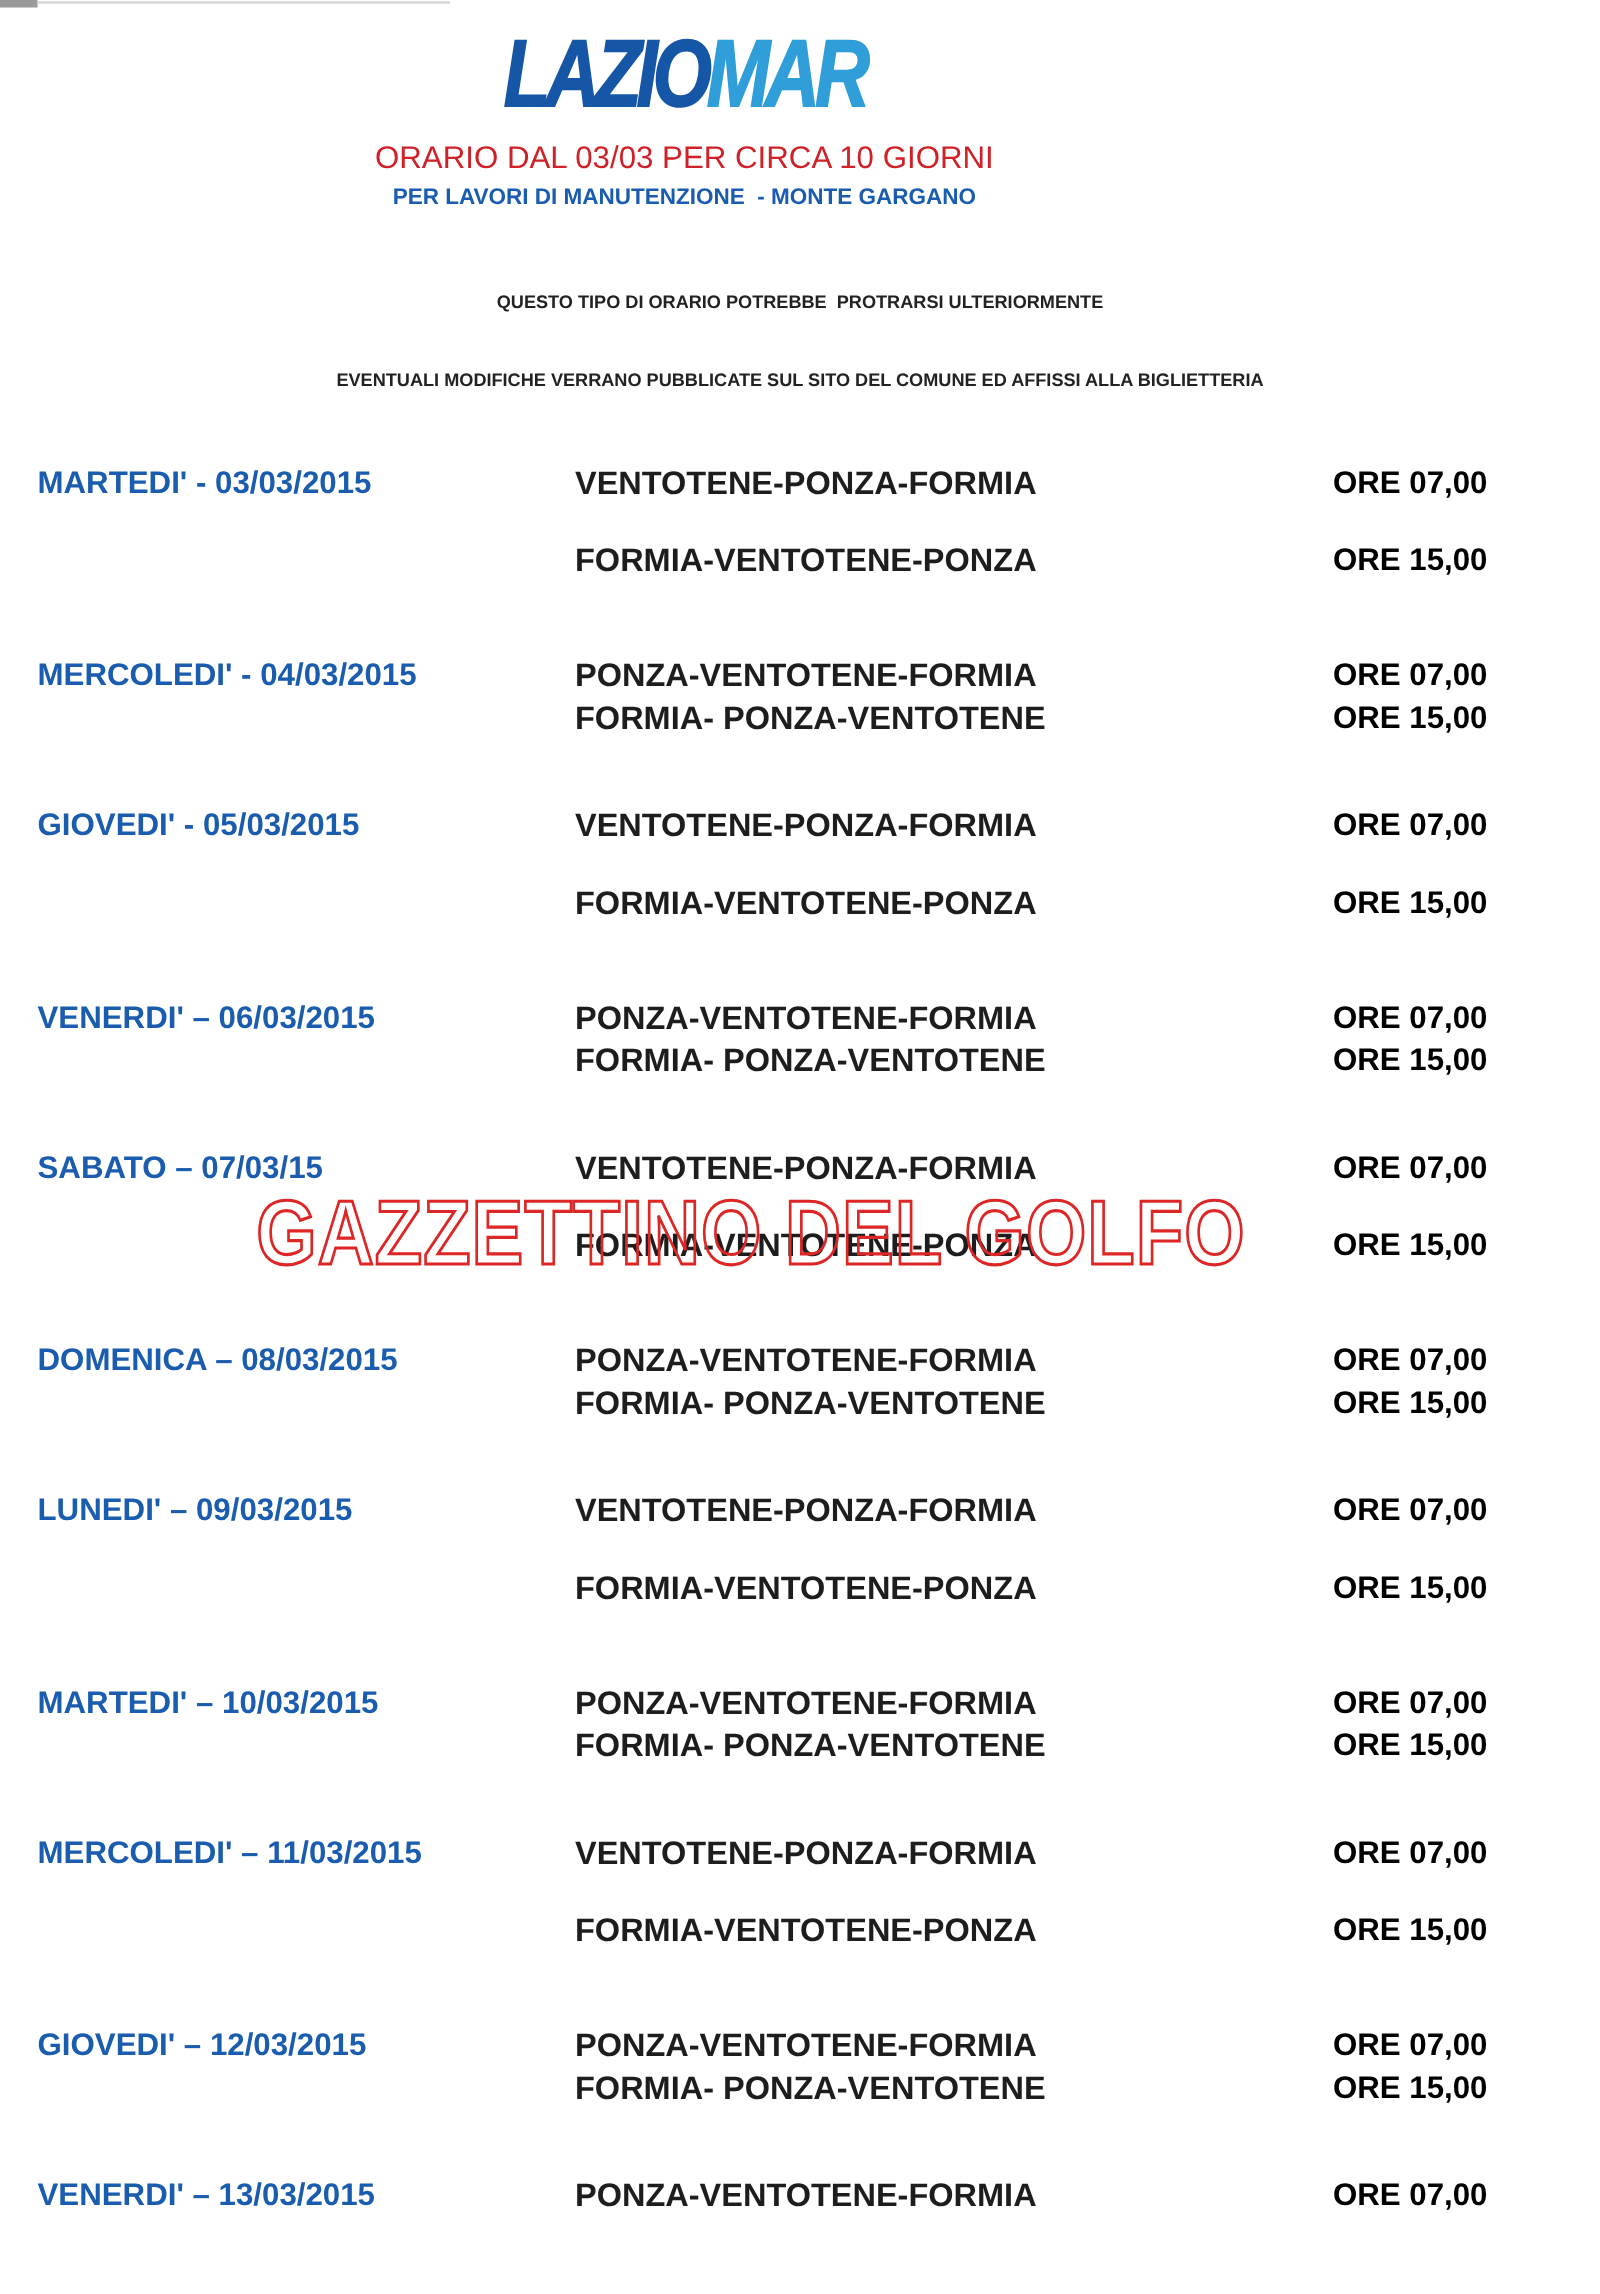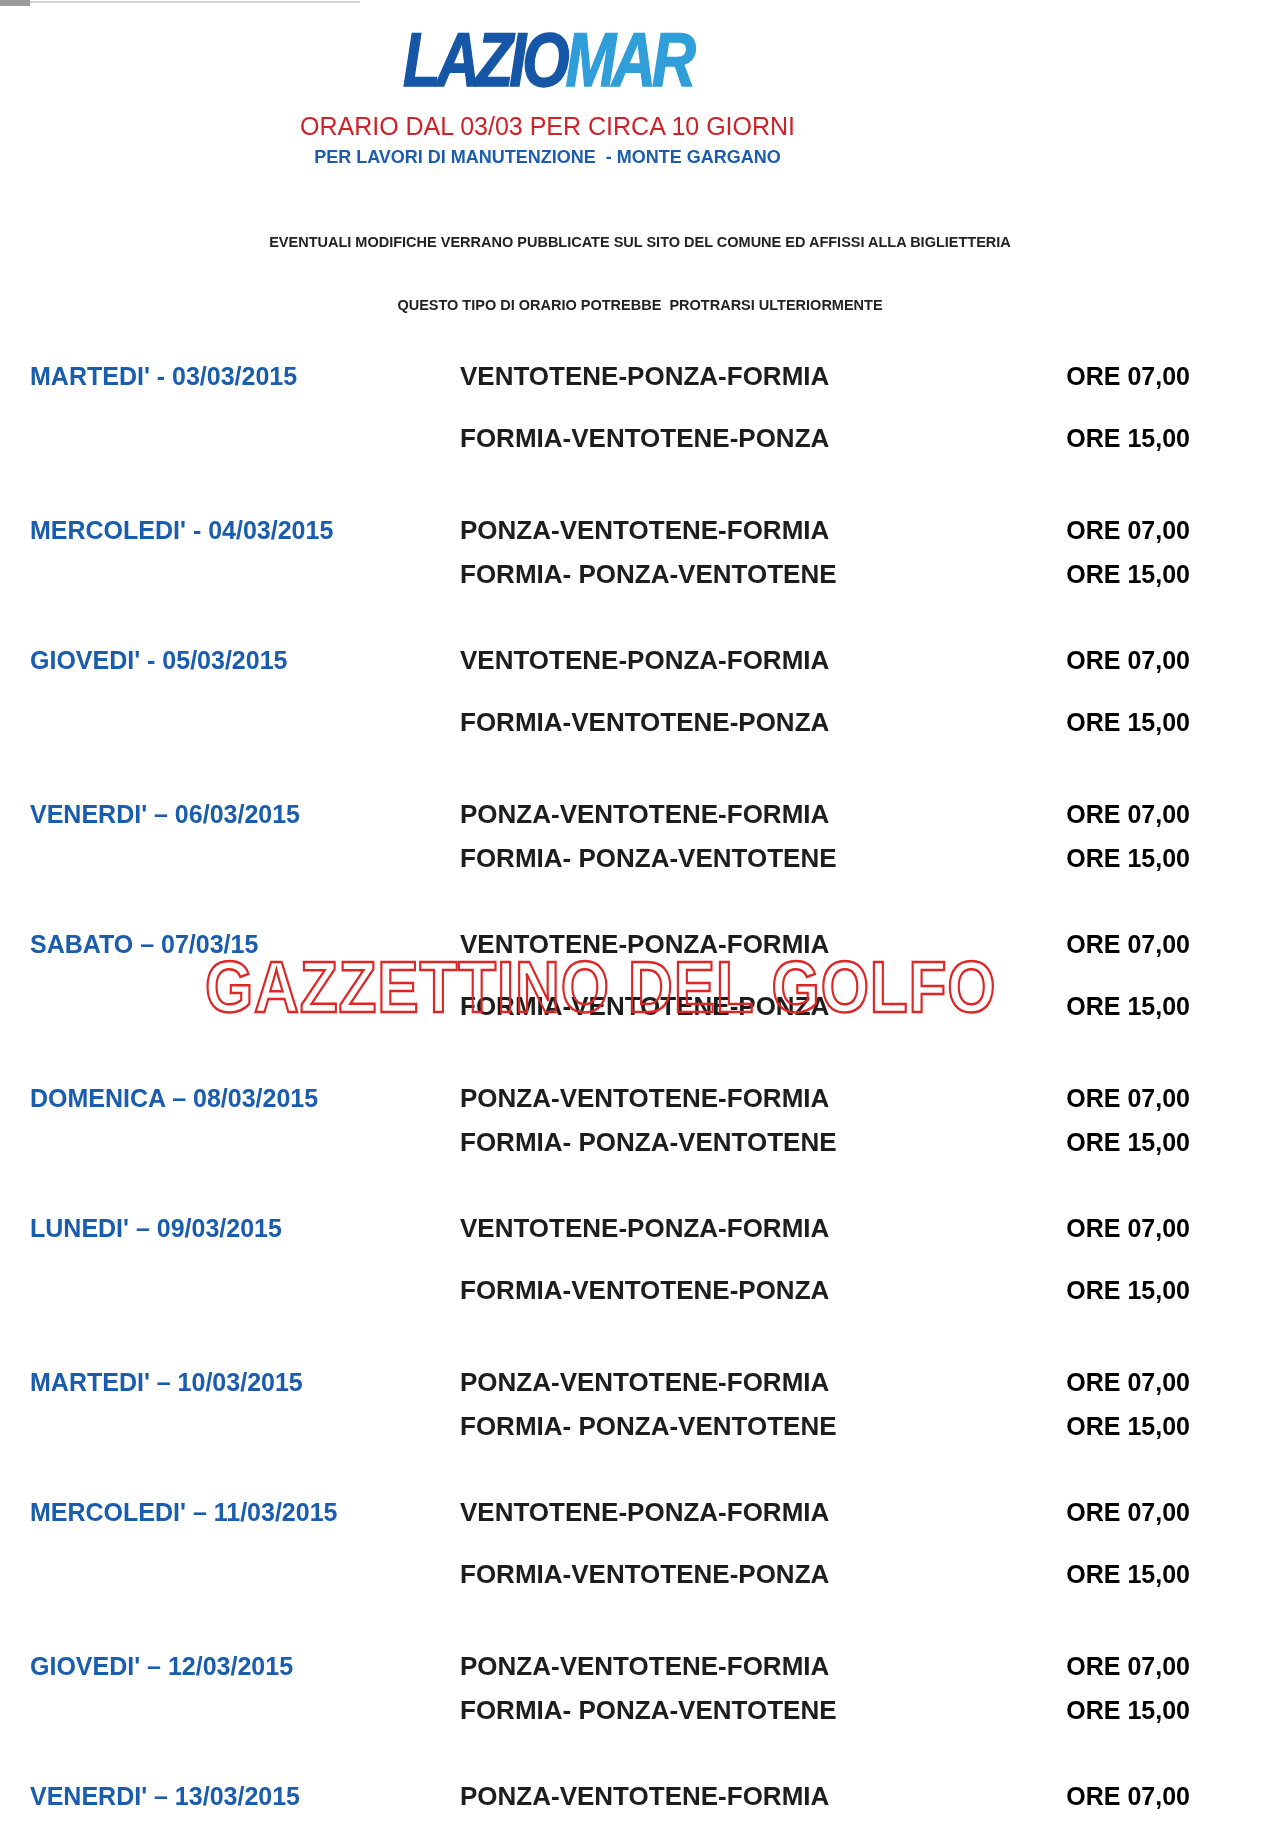--- a/index.html
+++ b/index.html
@@ -26,29 +26,29 @@
     letter-spacing:0px;white-space:pre-wrap;
   }
   .subtitle{
     margin-top:6px;font-size:18px;font-weight:bold;color:#1a5cad;white-space:pre-wrap;
   }
   .disclaimer{
     width:1280px;text-align:center;margin-top:22px;
     font-size:14.5px;font-weight:bold;color:#222;line-height:1.45;white-space:pre-wrap;
   }
 
-  .schedule{margin-top:24px;}
+  .schedule{margin-top:34px;}
   .block{
     display:grid;
     grid-template-columns:430px 1fr 210px;
     padding:0 90px 0 30px;
     align-items:start;
   }
   .block.wide{row-gap:32px;margin-bottom:62px;}
-  .block.narrow{row-gap:14px;margin-bottom:56px;}
+  .block.narrow{row-gap:4px;margin-bottom:56px;}
   .day{
     color:#1a5cad;font-weight:bold;font-size:25px;line-height:30px;white-space:nowrap;
   }
   .route{
     text-align:left;font-weight:bold;font-size:26px;line-height:30px;color:#1d1d1d;white-space:nowrap;
   }
   .time{
     text-align:right;font-weight:bold;font-size:25px;line-height:30px;color:#000000;white-space:nowrap;
   }
   .spacer{min-height:1px;}
@@ -67,22 +67,22 @@
 <div class="artifact-a"></div>
 <div class="artifact-b"></div>
 
 <div class="header">
   <div class="logo"><span class="logo-dark">LAZIO</span><span class="logo-light">MAR</span></div>
   <div class="title">ORARIO DAL 03/03 PER CIRCA 10 GIORNI</div>
   <div class="subtitle">PER LAVORI DI MANUTENZIONE  - MONTE GARGANO</div>
 </div>
 
 <div class="disclaimer">
+  <div>QUESTO TIPO DI ORARIO POTREBBE  PROTRARSI ULTERIORMENTE</div>
   <div>EVENTUALI MODIFICHE VERRANO PUBBLICATE SUL SITO DEL COMUNE ED AFFISSI ALLA BIGLIETTERIA</div>
-  <div>QUESTO TIPO DI ORARIO POTREBBE  PROTRARSI ULTERIORMENTE</div>
 </div>
 
 <div class="schedule">
 
   <div class="block wide">
     <div class="day">MARTEDI' - 03/03/2015</div>
     <div class="route">VENTOTENE-PONZA-FORMIA</div>
     <div class="time">ORE 07,00</div>
     <div class="spacer"></div>
     <div class="route">FORMIA-VENTOTENE-PONZA</div>

